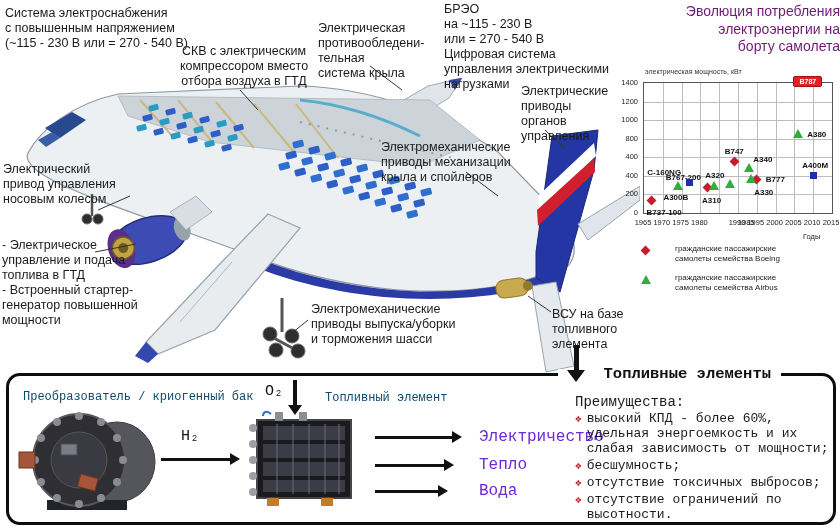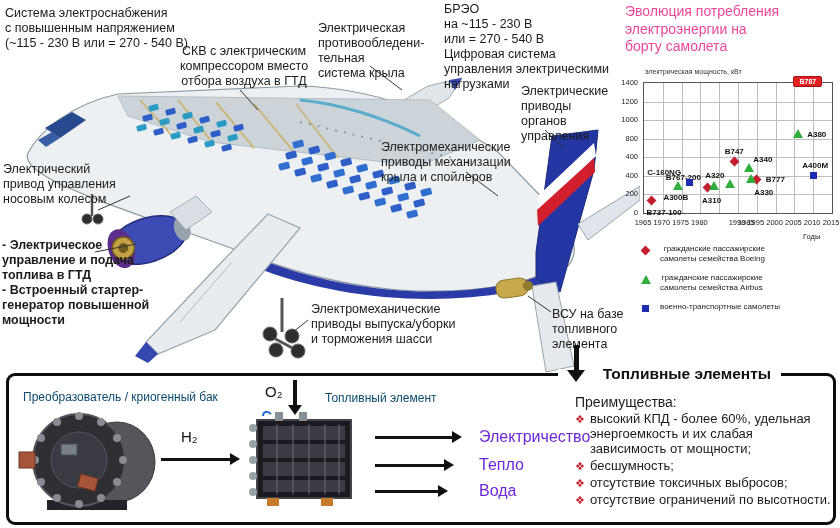--- a/index.html
+++ b/index.html
@@ -4,42 +4,42 @@
 <style>
   html,body{margin:0;padding:0;}
   body{width:840px;height:528px;overflow:hidden;background:#fff;
        font-family:"Liberation Sans","DejaVu Sans",sans-serif;color:#1b1b1b;position:relative;}
   .abs{position:absolute;}
   
   .ann{position:absolute;font-size:12.5px;line-height:1.2;color:#1b1b1b;white-space:pre-line;}
   .center{text-align:center;}
   
   #chart{position:absolute;left:605px;top:56px;width:232px;height:312px;}
-  #chart-title{position:absolute;left:625px;top:3px;width:215px;text-align:left;
-               font-size:14px;line-height:1.25;white-space:pre-line;color:#ec4899;}
+  #chart-title{position:absolute;left:625px;top:3px;width:215px;text-align:right;
+               font-size:14px;line-height:1.25;white-space:pre-line;color:#701a75;}
   #ylabel{position:absolute;left:40px;top:12px;font-size:7px;color:#333;}
   #xlabel{position:absolute;left:198px;top:176px;font-size:7.5px;color:#222;}
   #plot{position:absolute;left:38px;top:26px;width:188px;height:130px;border:1px solid #555;background:#fff;}
   .gx{position:absolute;top:0;width:1px;height:100%;background:#bdbdbd;}
   .gy{position:absolute;left:0;height:1px;width:100%;background:#bdbdbd;}
   .xtick{position:absolute;font-size:7.5px;color:#222;transform:translateX(-50%);top:162px;}
   .ytick{position:absolute;font-size:7.5px;color:#222;width:32px;text-align:right;left:1px;}
   .mk-d{position:absolute;width:7px;height:7px;transform:rotate(45deg);}
   .mk-s{position:absolute;width:7px;height:7px;}
   .mk-t{position:absolute;width:0;height:0;border-left:5px solid transparent;border-right:5px solid transparent;}
   .ptlabel{position:absolute;font-size:8px;font-weight:bold;color:#111;white-space:nowrap;}
   .bigbox{position:absolute;background:#e02222;color:#fff;font-size:7px;font-weight:bold;
           padding:1px 5px;border-radius:2px;border:1px solid #a50f0f;}
   #legend{position:absolute;left:36px;top:188px;width:196px;}
-  .lrow{display:flex;align-items:flex-start;gap:9px;margin-bottom:8px;text-align:right;}
+  .lrow{display:flex;align-items:flex-start;gap:24px;margin-bottom:8px;}
   .ltxt{font-size:8px;line-height:1.3;white-space:pre-line;color:#222;}
   .lmk{flex:0 0 10px;margin-top:2px;position:relative;height:10px;}
   
   #panel{position:absolute;left:6px;top:373px;width:824px;height:146px;
-         border:3px solid #0d0d0d;border-radius:9px;background:#fff;z-index:1;}
+         border:3px solid #0d0d0d;border-radius:14px;background:#fff;z-index:1;font-family:Liberation Mono, monospace;}
   #panel-title{position:absolute;top:-11px;right:52px;background:#fff;padding:0 10px;
                font-size:15.5px;font-weight:bold;color:#111;z-index:3;}
   #arrow-mask{position:absolute;left:558px;top:369px;width:36px;height:10px;background:#fff;z-index:2;}
   #big-arrow{position:absolute;left:567px;top:345px;z-index:4;}
   #big-arrow .bar{width:5px;height:25px;background:#111;margin-left:7px;}
   #big-arrow .head{width:0;height:0;border-left:9px solid transparent;border-right:9px solid transparent;border-top:12px solid #111;}
   .ptxt{position:absolute;font-size:12px;color:#0c4a6e;}
   .gas{position:absolute;font-size:15px;color:#111;}
   .harrow{position:absolute;height:3px;background:#111;}
   .harrow .hd{position:absolute;right:-9px;top:-5px;width:0;height:0;
@@ -201,21 +201,21 @@
 <div class="ann" style="left:521px;top:84px;width:112px;">Электрические
 приводы
 органов
 управления</div>
 <div class="ann" style="left:381px;top:140px;width:164px;">Электромеханические
 приводы механизации
 крыла и спойлеров</div>
 <div class="ann" style="left:3px;top:162px;width:144px;">Электрический
 привод управления
 носовым колесом</div>
-<div class="ann" style="left:2px;top:238px;width:154px;font-weight:bold;">- Электрическое
+<div class="ann" style="left:2px;top:238px;width:154px;">- Электрическое
 управление и подача
 топлива в ГТД
 - Встроенный стартер-
 генератор повышенной
 мощности</div>
 <div class="ann" style="left:311px;top:302px;width:176px;">Электромеханические
 приводы выпуска/уборки
 и торможения шасси</div>
 <div class="ann" style="left:552px;top:307px;width:104px;">ВСУ на базе
 топливного
@@ -277,26 +277,20 @@
         <div class="ltxt">гражданские пассажирские
 самолеты семейства Boeing</div>
       </div>
       <div class="lrow">
         <div class="lmk">
           <div class="mk-t" style="border-bottom: 9px solid rgb(47, 174, 60); left: 0px; top: 0px;"></div>
         </div>
         <div class="ltxt">гражданские пассажирские
 самолеты семейства Airbus</div>
       </div>
-      <div class="lrow">
-        <div class="lmk">
-          <div class="mk-s" style="background: rgb(29, 46, 176); left: 1px; top: 1px;"></div>
-        </div>
-        <div class="ltxt">военно-транспортные самолеты</div>
-      </div>
     </div>
 <div class="xtick" style="left: 38px;">1965</div>
     <div class="xtick" style="left: 56.8px;">1970</div>
     <div class="xtick" style="left: 75.6px;">1975</div>
     <div class="xtick" style="left: 94.4px;">1980</div>
     <div class="xtick" style="left: 113.2px; margin-left: 28px;">1985</div>
     <div class="xtick" style="left: 132px;">1990</div>
     <div class="xtick" style="left: 150.8px;">1995</div>
     <div class="xtick" style="left: 169.6px;">2000</div>
     <div class="xtick" style="left: 188.4px;">2005</div>

